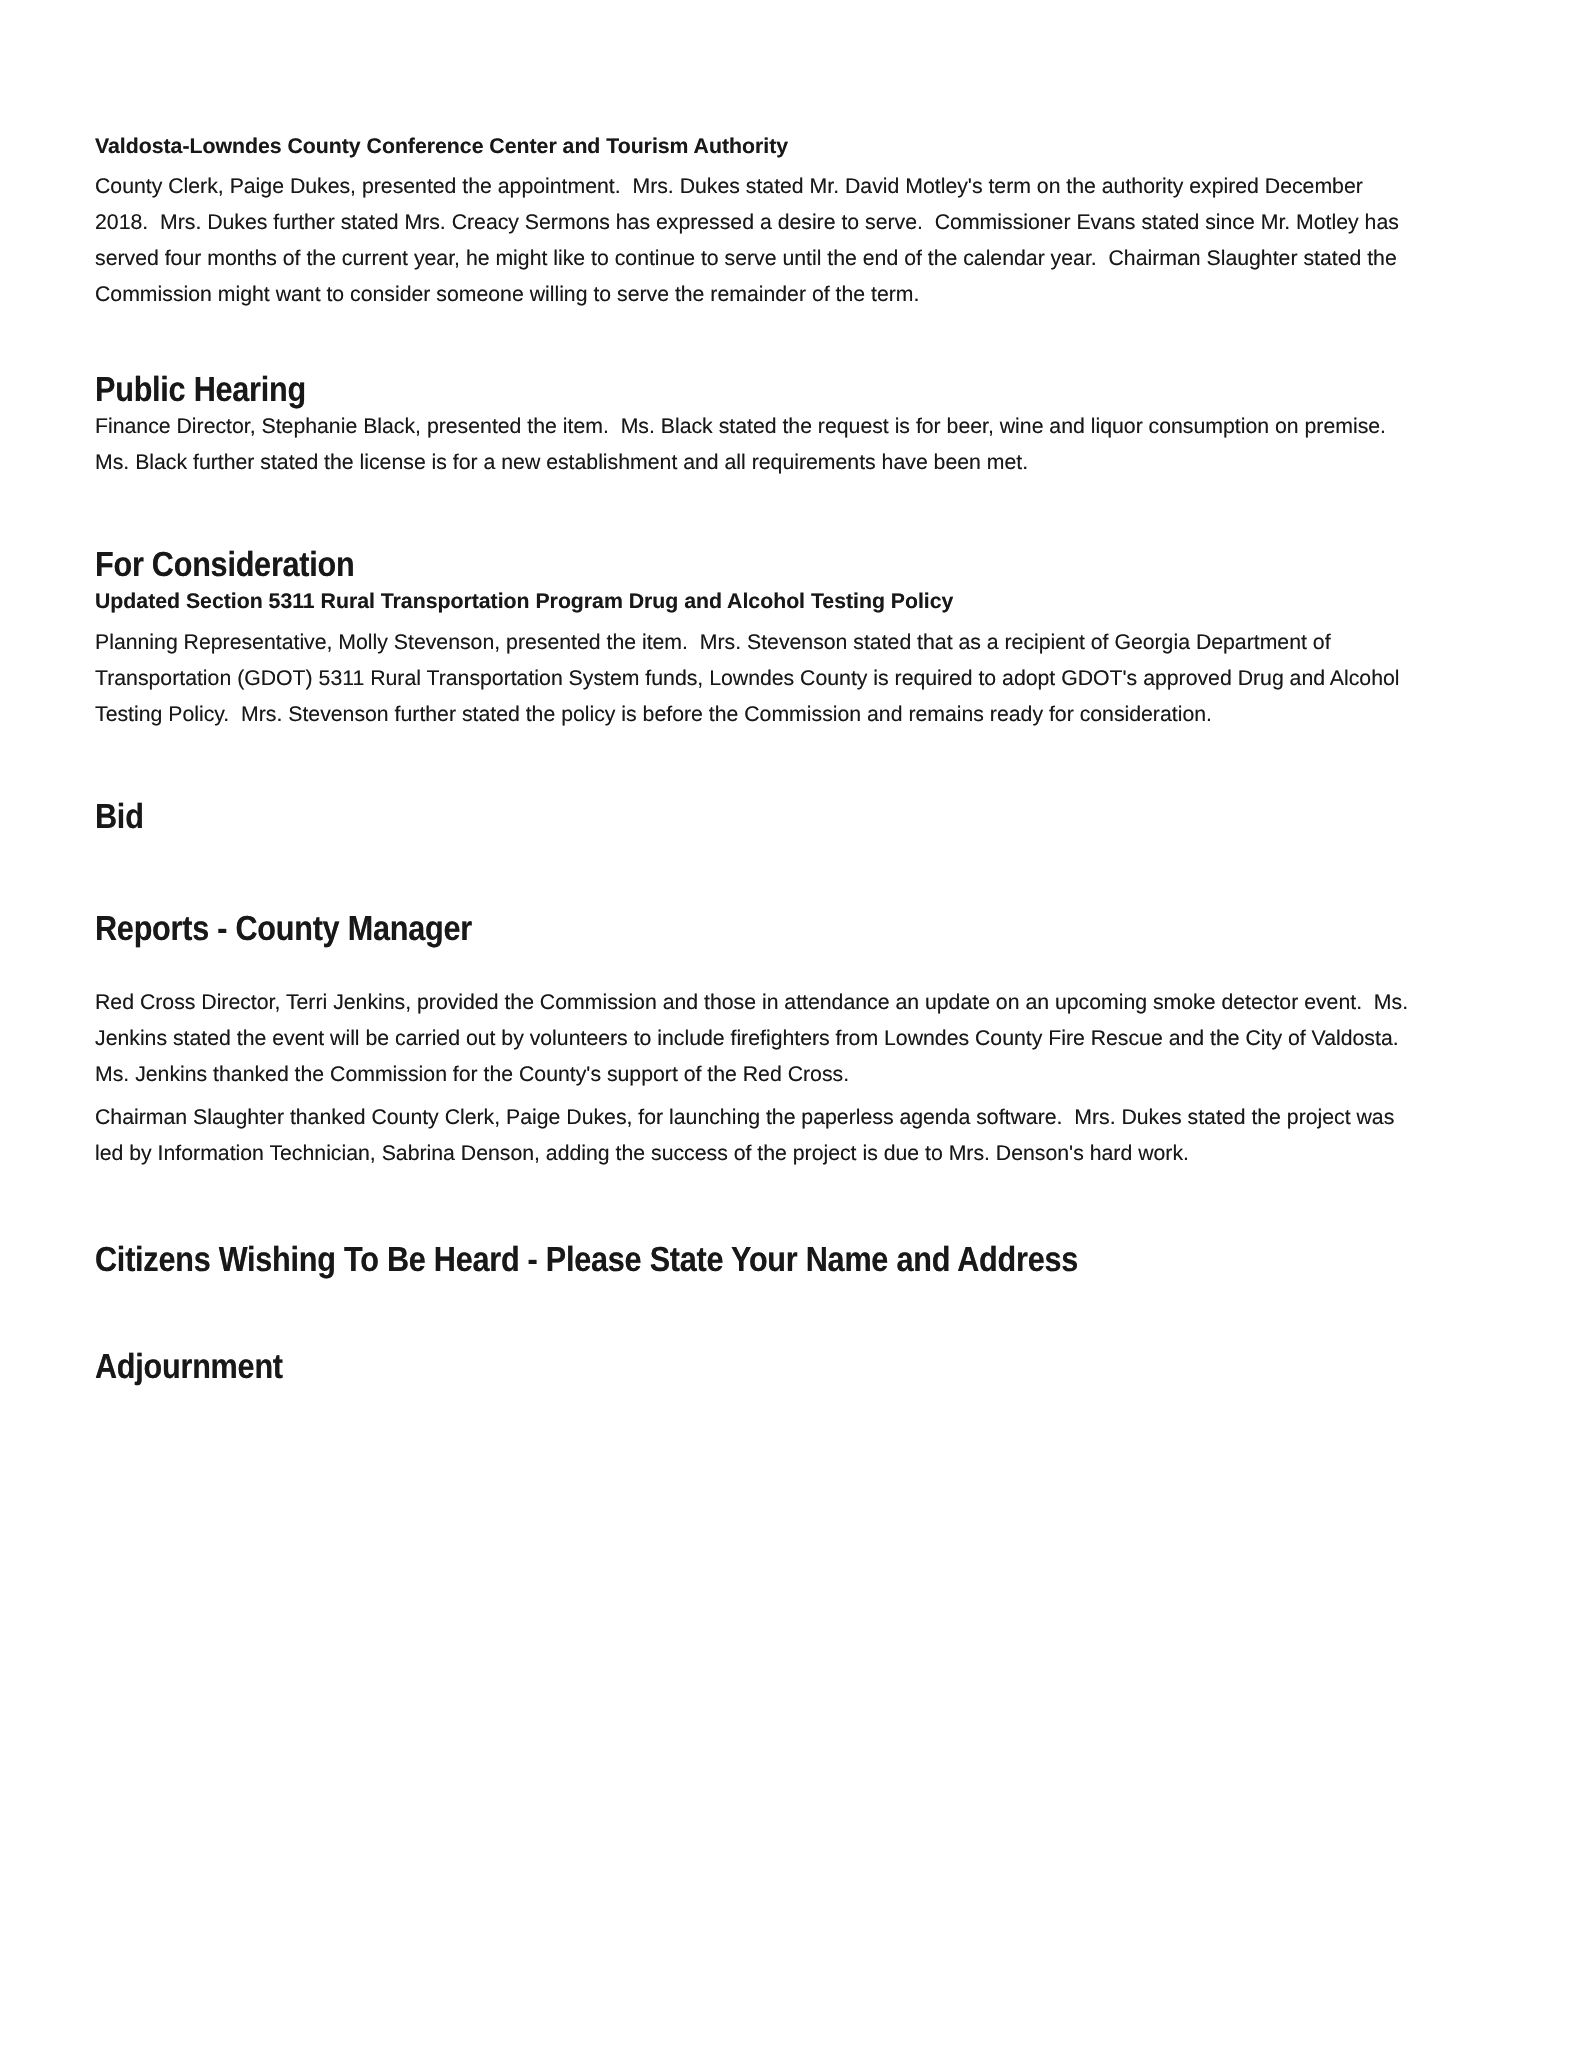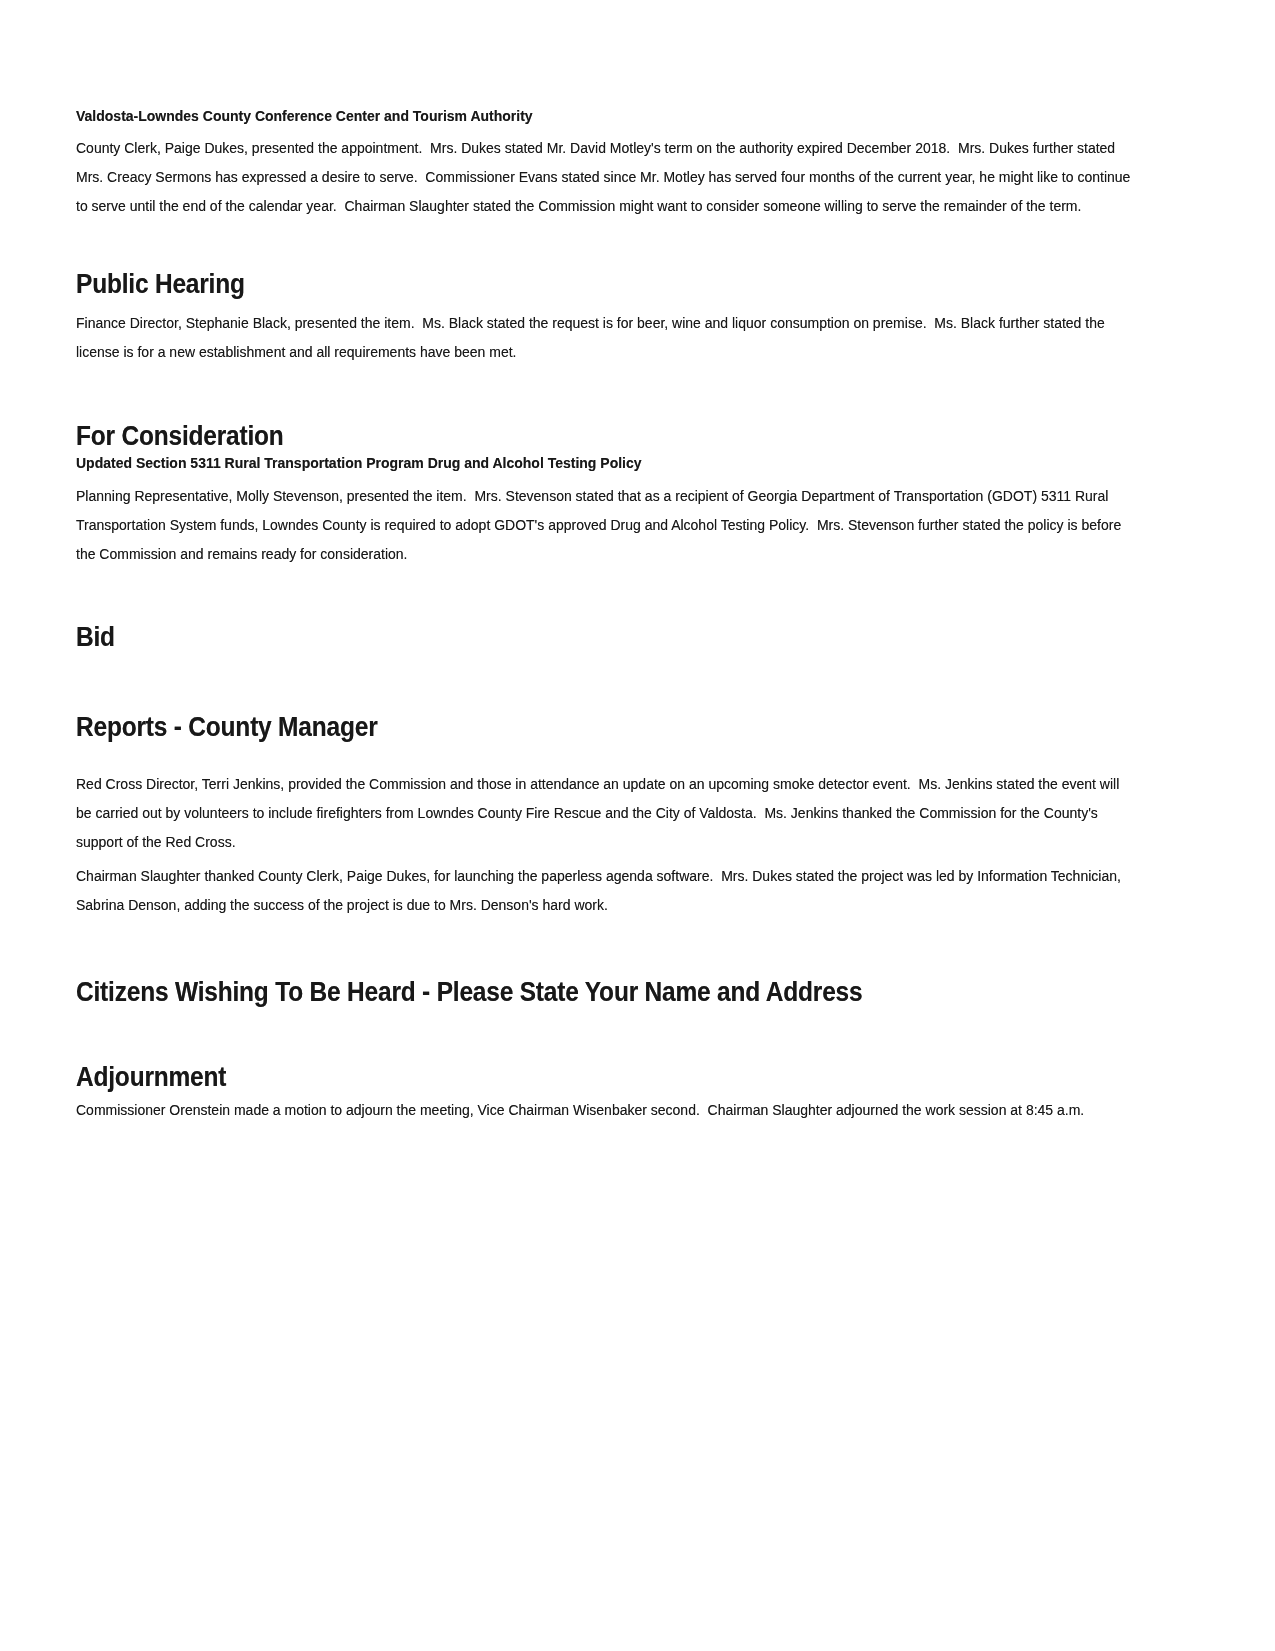--- a/index.html
+++ b/index.html
@@ -17,21 +17,21 @@
   .doc {
     box-sizing: border-box;
     width: 1275px;
     height: 1651px;
     padding: 102px 143px 0 76px;
     background: #ffffff;
     overflow: hidden;
   }
   
   .para, .item-heading {
-    font-size: 14px;
+    font-size: 17px;
     line-height: 29px;
     white-space: pre-wrap;
     margin: 0;
     text-shadow: 0 0 0.4px rgba(0,0,0,0.45);
   }
   .item-heading { font-weight: 700; }
   
   .section {
     font-size: 24.5px;
     line-height: 30px;
@@ -40,21 +40,21 @@
     margin: 0;
     transform: scaleY(1.14);
     transform-origin: left top;
     text-shadow: 0 0 0.4px rgba(0,0,0,0.5);
     white-space: pre-wrap;
   }
   
   .b1  { margin-top: 3px; }
   .b2  { margin-top: 46px; }
   .b3  { margin-top: 68px; }
-  .b4  { margin-top: 12px; }
+  .b4  { margin-top: 0; }
   .b5  { margin-top: 52px; }
   .b6  { }
   .b7  { margin-top: 4px; }
   .b8  { margin-top: 51px; }
   .b9  { margin-top: 60px; }
   .b10 { margin-top: 5px; }
   .b11 { margin-top: 30px; }
   .b12 { margin-top: 55px; }
   .b13 { margin-top: 55px; }
   .b14 { margin-top: 6px; }
@@ -84,15 +84,14 @@
   <div class="section b9">Reports - County Manager</div>
 
   <div class="para b11">Red Cross Director, Terri Jenkins, provided the Commission and those in attendance an update on an upcoming smoke detector event.  Ms. Jenkins stated the event will be carried out by volunteers to include firefighters from Lowndes County Fire Rescue and the City of Valdosta.  Ms. Jenkins thanked the Commission for the County's support of the Red Cross.</div>
 
   <div class="para b10">Chairman Slaughter thanked County Clerk, Paige Dukes, for launching the paperless agenda software.  Mrs. Dukes stated the project was led by Information Technician, Sabrina Denson, adding the success of the project is due to Mrs. Denson's hard work.</div>
 
   <div class="section b12">Citizens Wishing To Be Heard - Please State Your Name and Address</div>
 
   <div class="section b13">Adjournment</div>
 
-  <div class="para b14">Commissioner Orenstein made a motion to adjourn the meeting, Vice Chairman Wisenbaker second.  Chairman Slaughter adjourned the work session at 8:45 a.m.</div>
 
 </div>
 
 </body></html>

